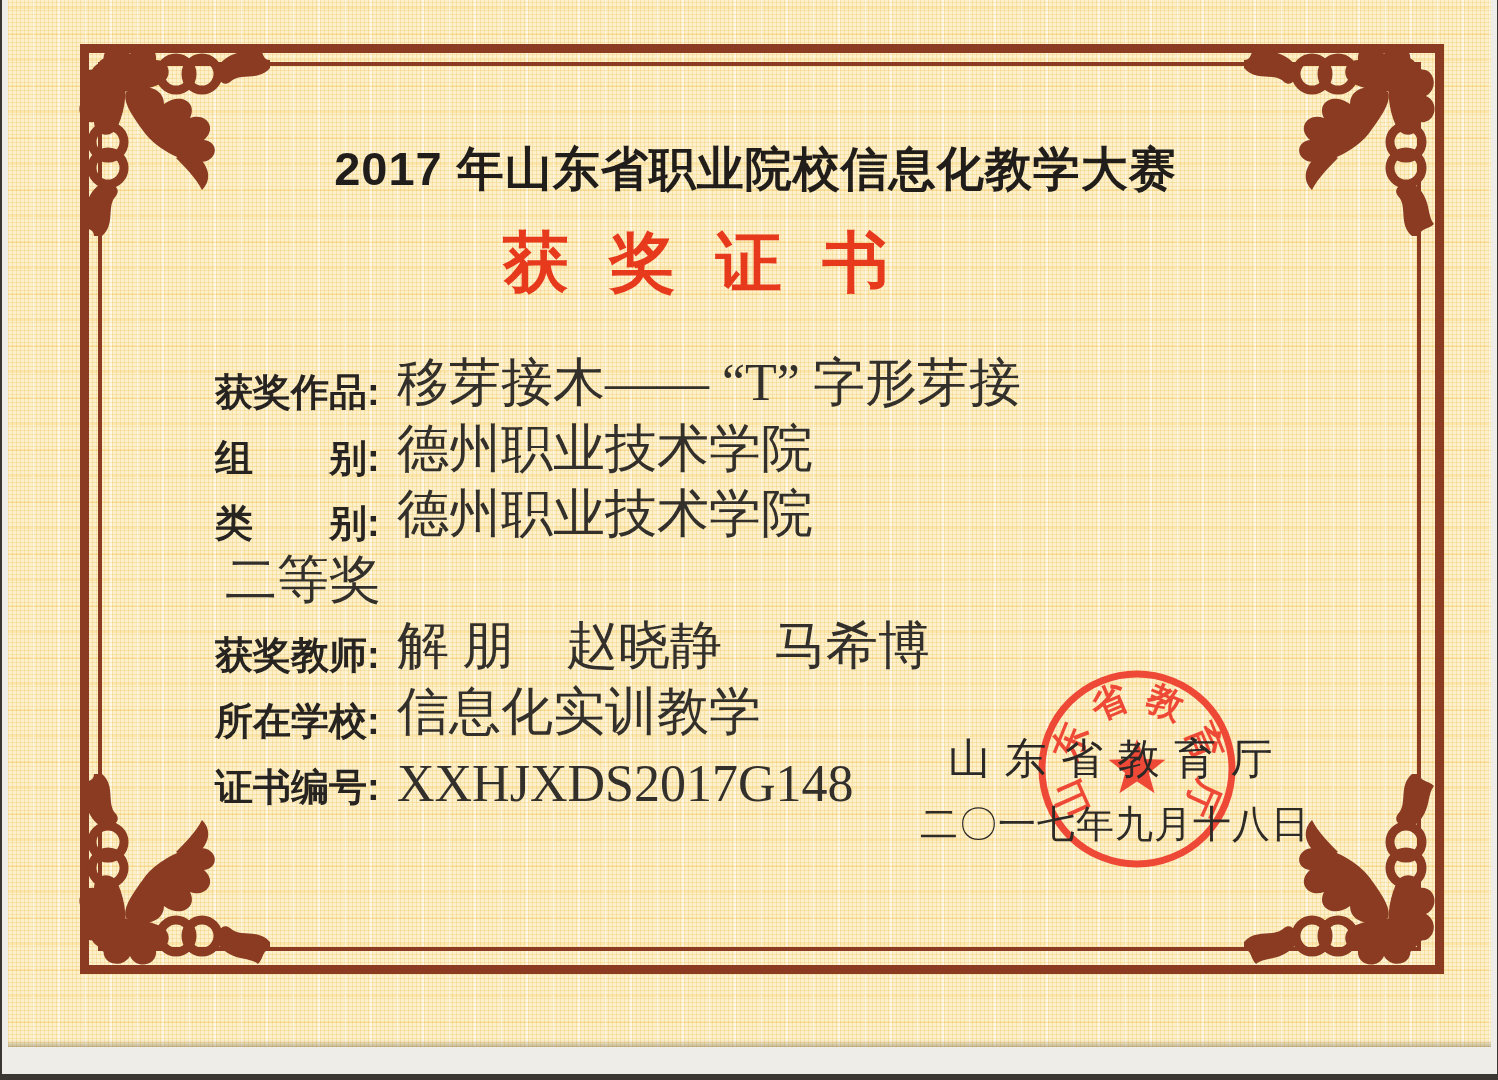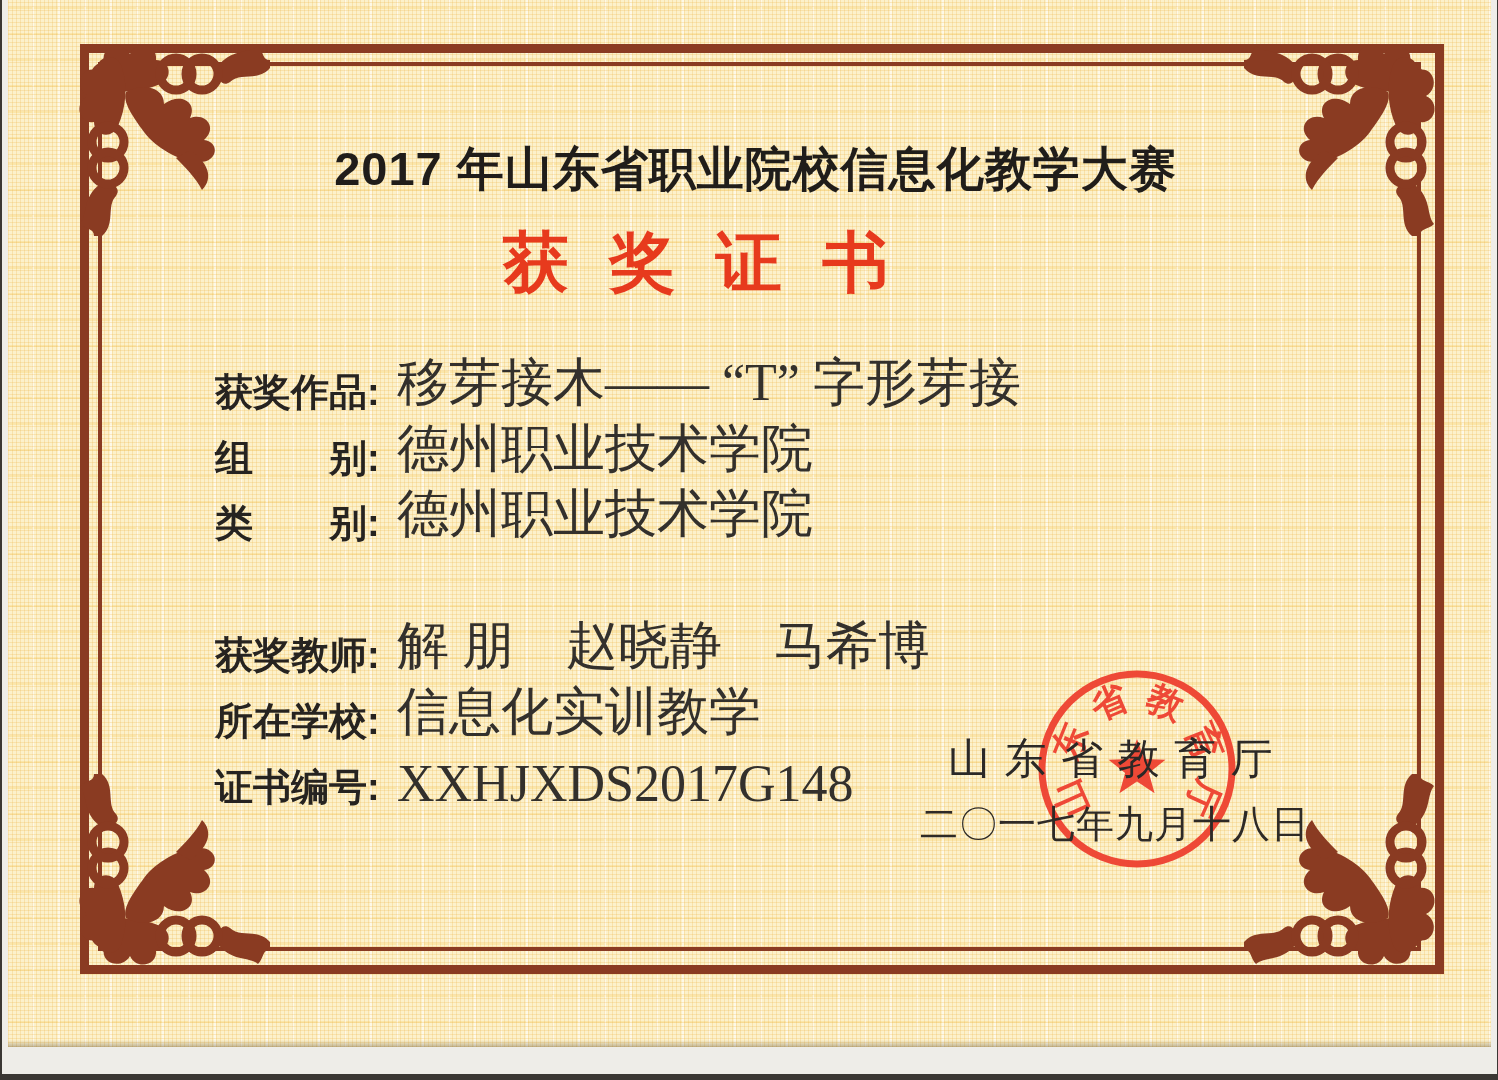--- a/index.html
+++ b/index.html
@@ -130,20 +130,21 @@
       </li>
       <li class="field-row">
         <span class="field-label">组　　别:</span>
         <span class="field-value">德州职业技术学院</span>
       </li>
       <li class="field-row">
         <span class="field-label">类　　别:</span>
         <span class="field-value">德州职业技术学院</span>
       </li>
       <li class="field-row">
+        <span class="field-value">二等奖</span>
       </li>
       <li class="field-row">
         <span class="field-label">获奖教师:</span>
         <span class="field-value">解 朋　赵晓静　马希博</span>
       </li>
       <li class="field-row">
         <span class="field-label">所在学校:</span>
         <span class="field-value">信息化实训教学</span>
       </li>
       <li class="field-row">

